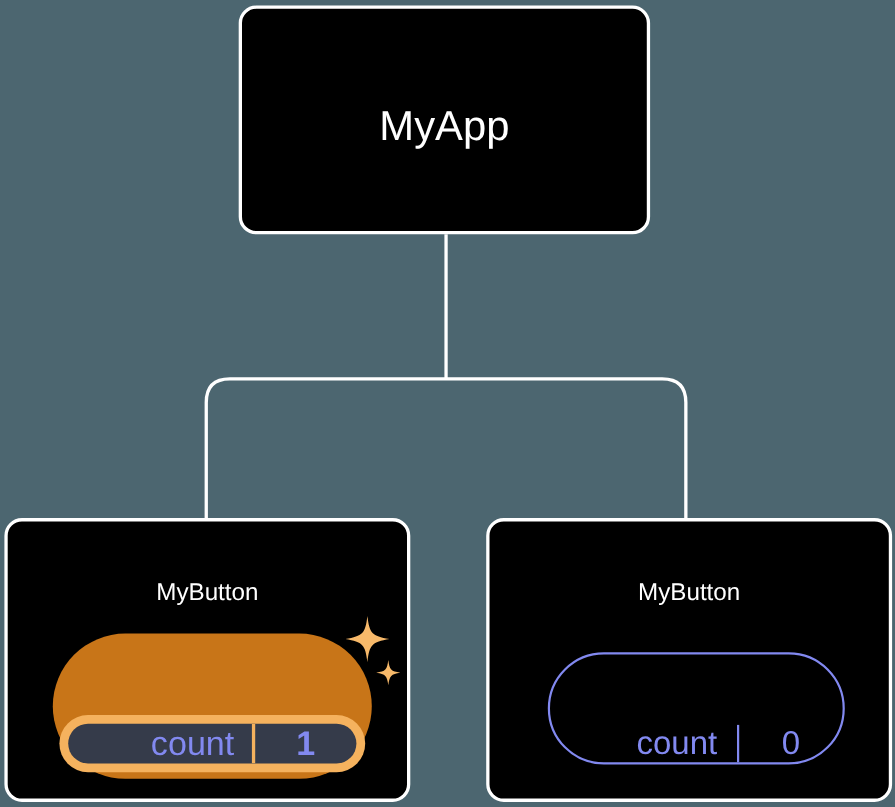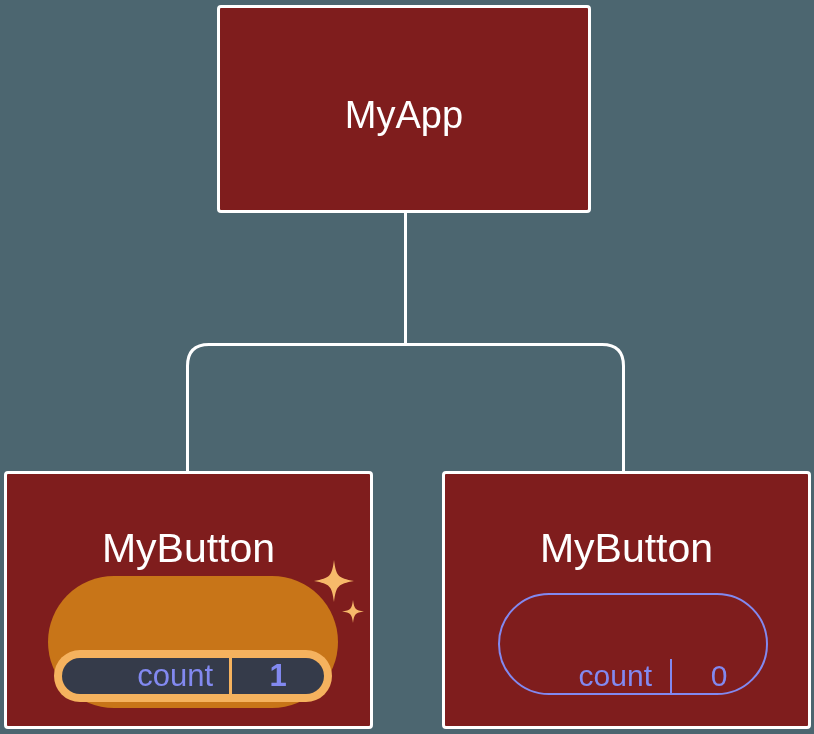--- a/index.html
+++ b/index.html
@@ -27,23 +27,23 @@
     top: 0;
     width: 814px;
     height: 734px;
     pointer-events: none;
   }
 
   
   .node {
     position: absolute;
     box-sizing: border-box;
-    background: #7f1d1d;
+    background: #000000;
     border: 3px solid #ffffff;
-    border-radius: 4px;
+    border-radius: 16px;
   }
   .node-root {
     left: 217px;
     top: 5px;
     width: 374px;
     height: 208px;
   }
   .node-child-left {
     left: 4px;
     top: 471px;
@@ -66,21 +66,21 @@
     font-weight: 400;
     white-space: nowrap;
   }
   .node-root .node-title {
     top: 86px;
     font-size: 38px;
   }
   .node-child-left .node-title,
   .node-child-right .node-title {
     top: 51px;
-    font-size: 41px;
+    font-size: 22px;
   }
 
   
   .state-pill {
     position: absolute;
     box-sizing: border-box;
     display: flex;
     align-items: flex-end;
     border-radius: 999px;
   }

